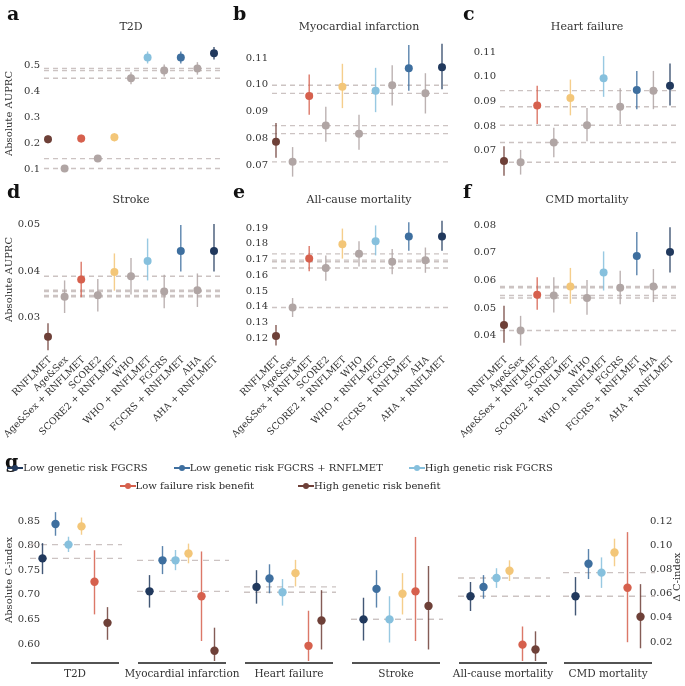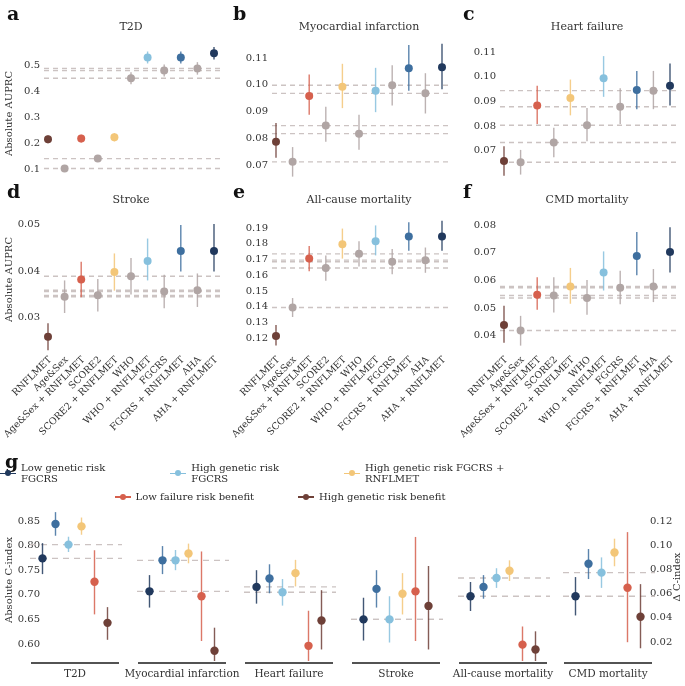--- a/index.html
+++ b/index.html
@@ -12,21 +12,21 @@
   .pl-g{left:5px;top:452px;}
   .chart{position:absolute;}
   .c-a{left:0;top:0;} .c-b{left:228px;top:0;} .c-c{left:456px;top:0;}
   .c-d{left:0;top:190px;} .c-e{left:228px;top:190px;} .c-f{left:456px;top:190px;}
   .c-g{left:0;top:455px;}
   svg text{font-family:"DejaVu Serif",serif;fill:#333;}
   .legend{position:absolute;left:0;top:462px;width:560px;display:flex;
           flex-direction:column;align-items:center;gap:7px;}
   .legend-row{display:flex;flex-direction:row;align-items:center;}
   .legend-row1{gap:26px;} .legend-row2{gap:44px;}
-  .legend-item{display:flex;align-items:center;gap:5px;font-size:10px;color:#2b2b2b;}
+  .legend-item{display:flex;align-items:center;font-size:10px;color:#2b2b2b;}
   .lmark{position:relative;width:16px;height:9px;flex:0 0 16px;}
   .lmark .ln{position:absolute;left:0;top:4px;width:16px;height:1.5px;}
   .lmark .dt{position:absolute;left:5px;top:1.5px;width:6px;height:6px;border-radius:50%;}
 </style>
 </head>
 <body>
 
 <div class="fig">
   <div class="panel-letter pl-a">a</div>
   <div class="panel-letter pl-b">b</div>
@@ -286,32 +286,32 @@
   <div class="legend">
     <div class="legend-row legend-row1">
       <div class="legend-item">
         <span class="lmark" id="lm0">
             <span class="ln" style="background: rgb(33, 57, 93);"></span>
             <span class="dt" style="background: rgb(33, 57, 93);"></span>
           </span>
         <span>Low genetic risk FGCRS</span>
       </div>
       <div class="legend-item">
+        <span class="lmark" id="lm1">
+            <span class="ln" style="background: rgb(62, 111, 159);"></span>
+            <span class="dt" style="background: rgb(62, 111, 159);"></span>
+          </span>
+        <span>Low genetic risk FGCRS + RNFLMET</span>
+      </div>
+      <div class="legend-item">
         <span class="lmark" id="lm2">
             <span class="ln" style="background: rgb(134, 192, 221);"></span>
             <span class="dt" style="background: rgb(134, 192, 221);"></span>
           </span>
         <span>High genetic risk FGCRS</span>
-      </div>
-      <div class="legend-item">
-        <span class="lmark" id="lm3">
-            <span class="ln" style="background: rgb(243, 198, 120);"></span>
-            <span class="dt" style="background: rgb(243, 198, 120);"></span>
-          </span>
-        <span>High genetic risk FGCRS + RNFLMET</span>
       </div>
     </div>
     <div class="legend-row legend-row2">
       <div class="legend-item">
         <span class="lmark" id="lm4">
             <span class="ln" style="background: rgb(214, 96, 77);"></span>
             <span class="dt" style="background: rgb(214, 96, 77);"></span>
           </span>
         <span>Low failure risk benefit</span>
       </div>

